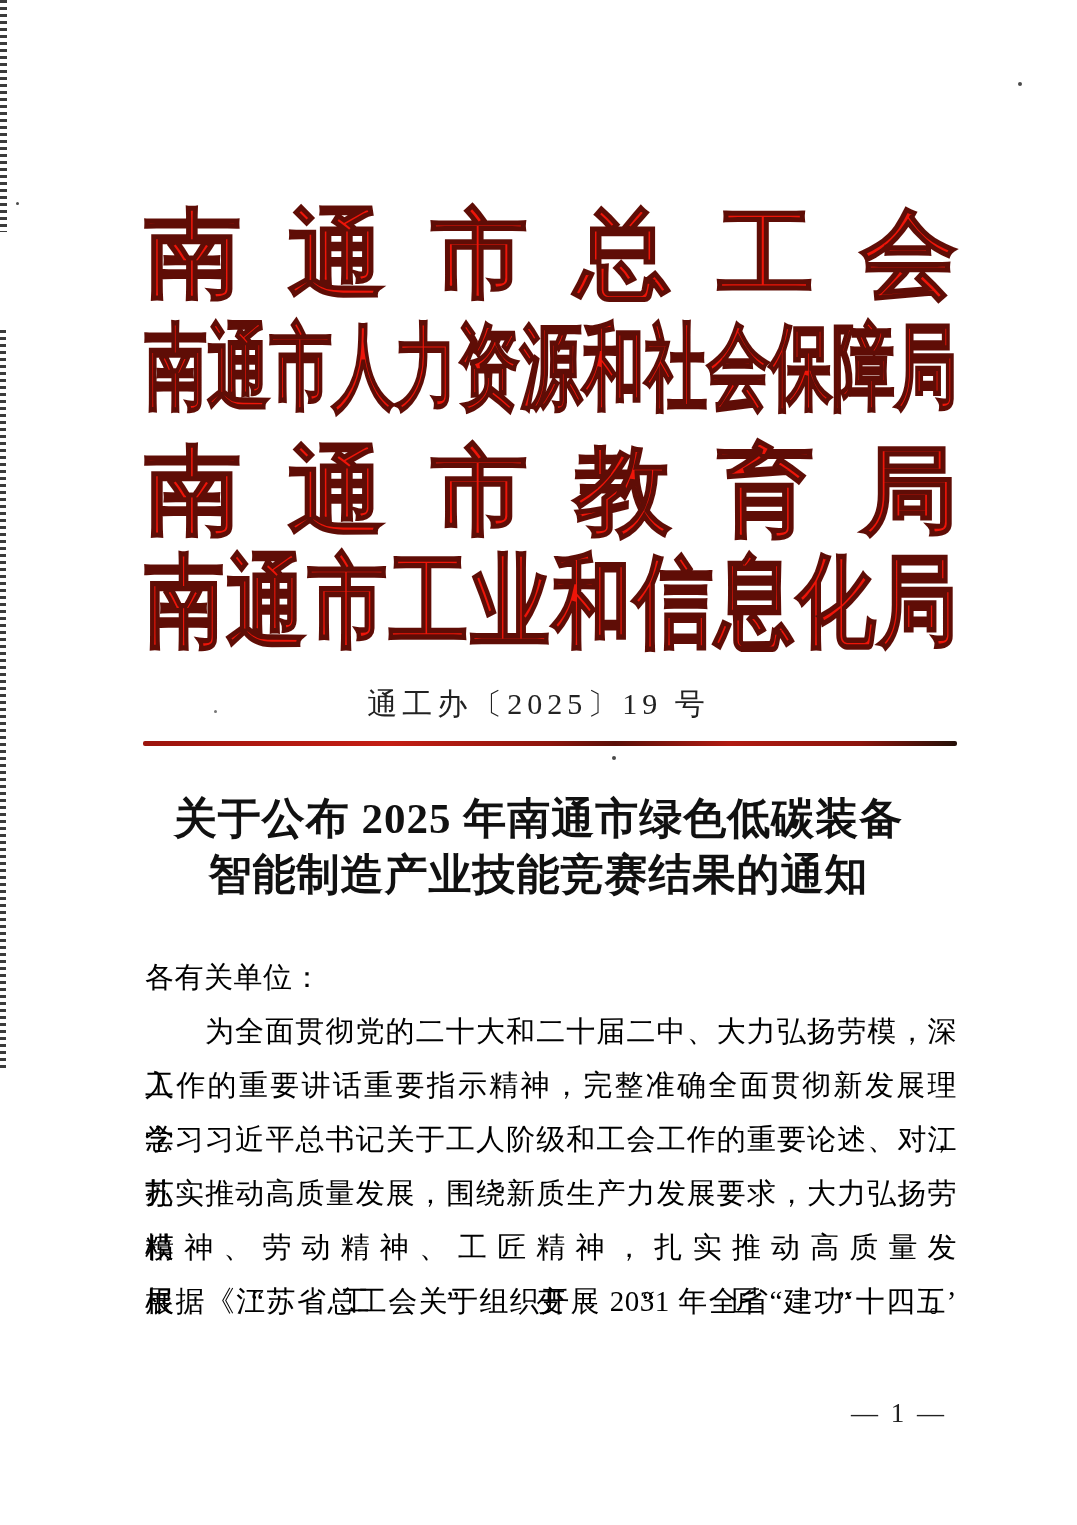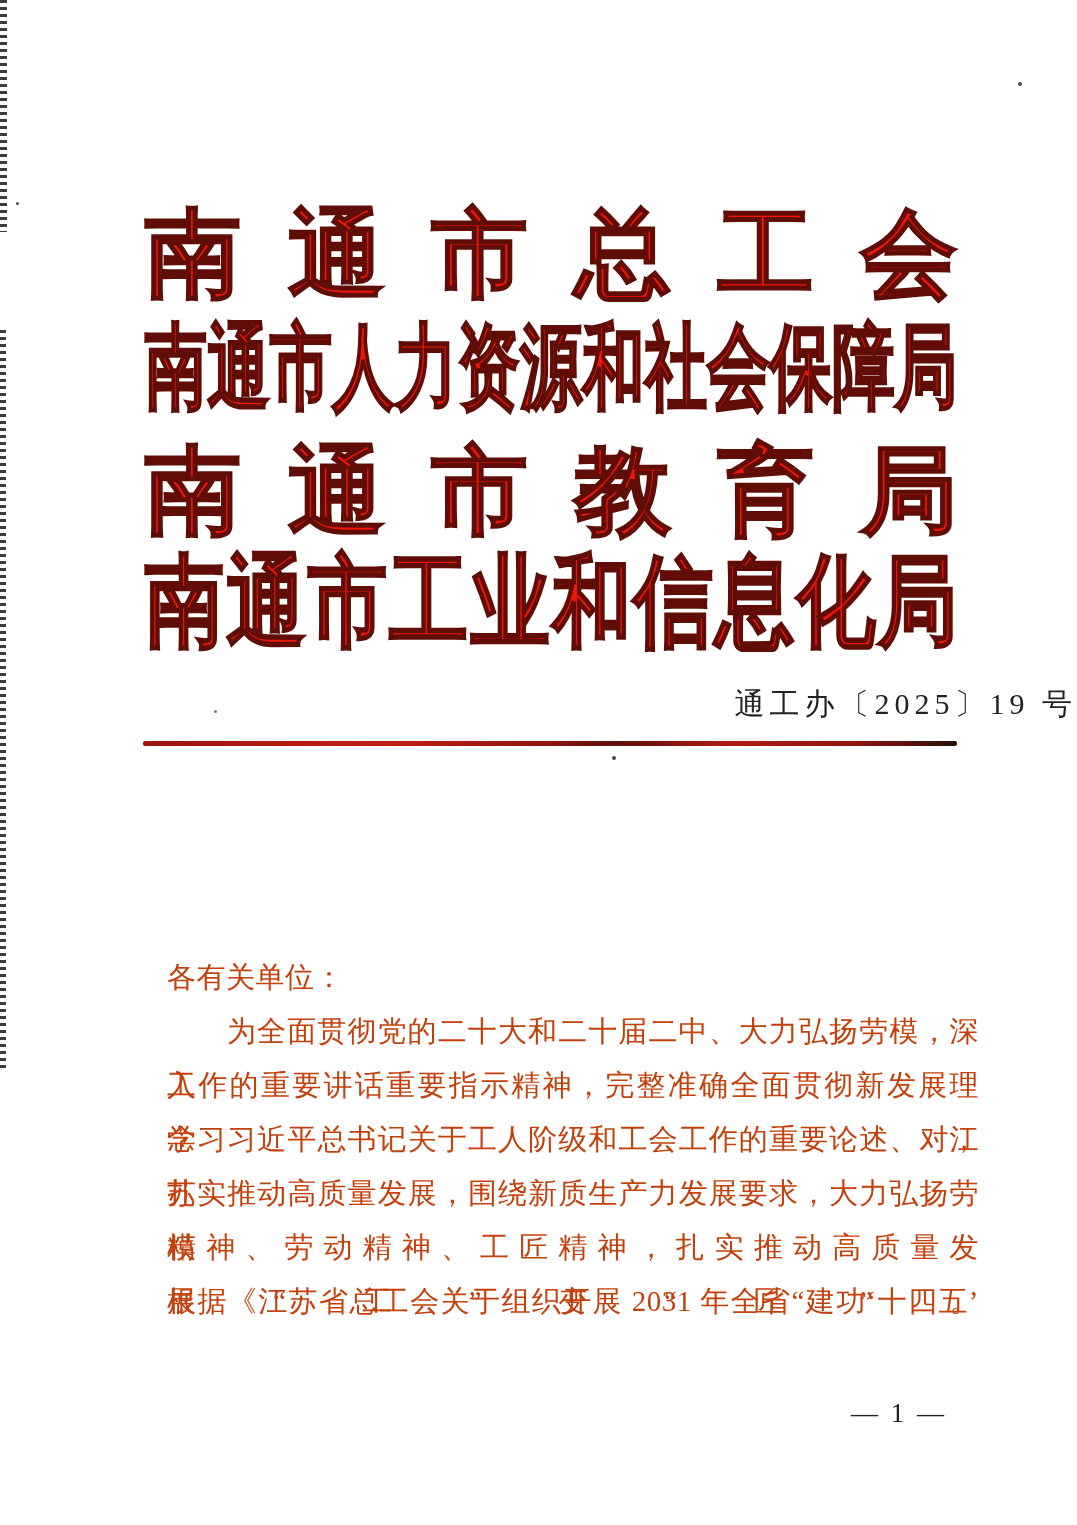--- a/index.html
+++ b/index.html
@@ -31,38 +31,38 @@
     -webkit-text-stroke:2px #5f0d06;
   }
   .org-line span{display:inline-block;}
   #org-line-1{top:207px;font-size:96px;}
   #org-line-2{top:336px;font-size:62px;transform:scaleY(1.5);-webkit-text-stroke:1.6px #5f0d06;}
   #org-line-3{top:444px;font-size:96px;}
   #org-line-4{top:563px;font-size:79px;transform:scaleY(1.27);-webkit-text-stroke:1.8px #5f0d06;}
 
   .doc-number{
     position:absolute;top:684px;left:0;width:100%;
-    text-align:right;font-size:30px;letter-spacing:5px;color:#222;
+    text-align:center;font-size:30px;letter-spacing:5px;color:#222;
   }
 
   .separator{
     position:absolute;top:741px;left:143px;width:814px;height:5px;
     background:linear-gradient(90deg,#9b140d 0%,#c41e14 30%,#8c150d 50%,#5a1009 58%,#b01b12 72%,#8c150d 88%,#241008 100%);
     border-radius:2px;
   }
 
   .title-block{
     position:absolute;top:791px;left:0;width:100%;
     text-align:center;font-weight:900;font-size:43px;line-height:56px;
     color:#111;letter-spacing:1px;
   }
 
   .body-block{
     position:absolute;top:950px;left:145px;width:812px;
-    font-size:29px;color:#c2410c;margin-left:22px;
+    font-size:29px;color:#000000;
   }
   .body-line{
     height:54px;line-height:54px;
     text-align:justify;text-align-last:justify;
     letter-spacing:.5px;
   }
   .body-line.salutation{text-align-last:left;}
   .body-line.indent{text-indent:60px;}
 
   .page-number{
@@ -124,20 +124,24 @@
       <span>信</span>
       <span>息</span>
       <span>化</span>
       <span>局</span>
     </div>
 
   <div class="doc-number">通工办〔2025〕19 号</div>
 
   <div class="separator"></div>
 
+  <div class="title-block">
+    <div>关于公布 2025 年南通市绿色低碳装备</div>
+    <div>智能制造产业技能竞赛结果的通知</div>
+  </div>
 
   <div class="body-block">
     <div class="body-line salutation">各有关单位：</div>
     <div class="body-line indent">为全面贯彻党的二十大和二十届二中、大力弘扬劳模，深入</div>
     <div class="body-line">工作的重要讲话重要指示精神，完整准确全面贯彻新发展理念，</div>
     <div class="body-line">学习习近平总书记关于工人阶级和工会工作的重要论述、对江苏</div>
     <div class="body-line">扎实推动高质量发展，围绕新质生产力发展要求，大力弘扬劳模</div>
     <div class="body-line">精神、劳动精神、工匠精神，扎实推动高质量发展“工”变“匠”。</div>
     <div class="body-line">根据《江苏省总工会关于组织开展 2031 年全省“建功‘十四五’</div>
   </div>

